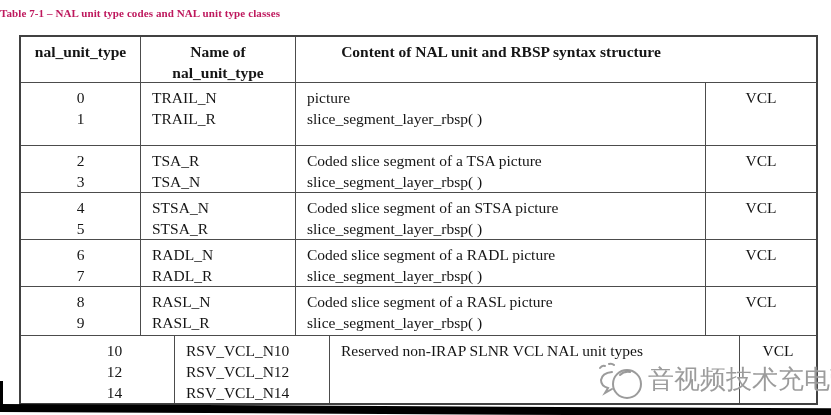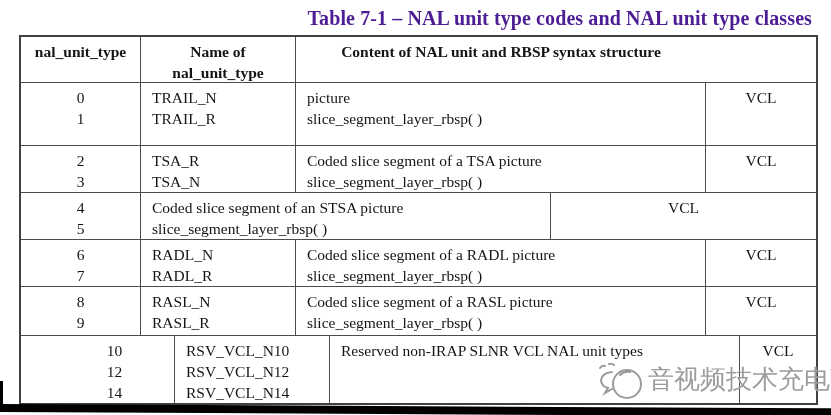--- a/index.html
+++ b/index.html
@@ -9,24 +9,24 @@
     position:relative;
     overflow:hidden;
     font-family:"Liberation Serif", serif;
     color:#151515;
   }
   .page { position:absolute; inset:0; }
 
   .doc-title {
     position:absolute;
     top:7px; left:0; width:812px;
-    text-align:right;
-    font-size:20px;
+    text-align:left;
+    font-size:11px;
     font-weight:bold;
-    color:#4c1d95;
+    color:#be185d;
     letter-spacing:0.1px;
   }
 
   .tbl {
     position:absolute;
     left:19px; top:35px;
     width:799px; height:370px;
     border:2px solid #414141;
     box-sizing:border-box;
     display:flex;
@@ -140,20 +140,24 @@
           <div>Coded slice segment of a TSA picture</div>
           <div>slice_segment_layer_rbsp( )</div>
         </div>
       <div class="td c4">VCL</div>
     </div>
 
     <div class="tr h-r2">
       <div class="td c1">
           <div>4</div>
           <div>5</div>
+        </div>
+      <div class="td c2">
+          <div>STSA_N</div>
+          <div>STSA_R</div>
         </div>
       <div class="td c3">
           <div>Coded slice segment of an STSA picture</div>
           <div>slice_segment_layer_rbsp( )</div>
         </div>
       <div class="td c4">VCL</div>
     </div>
 
     <div class="tr h-r3">
       <div class="td c1">

